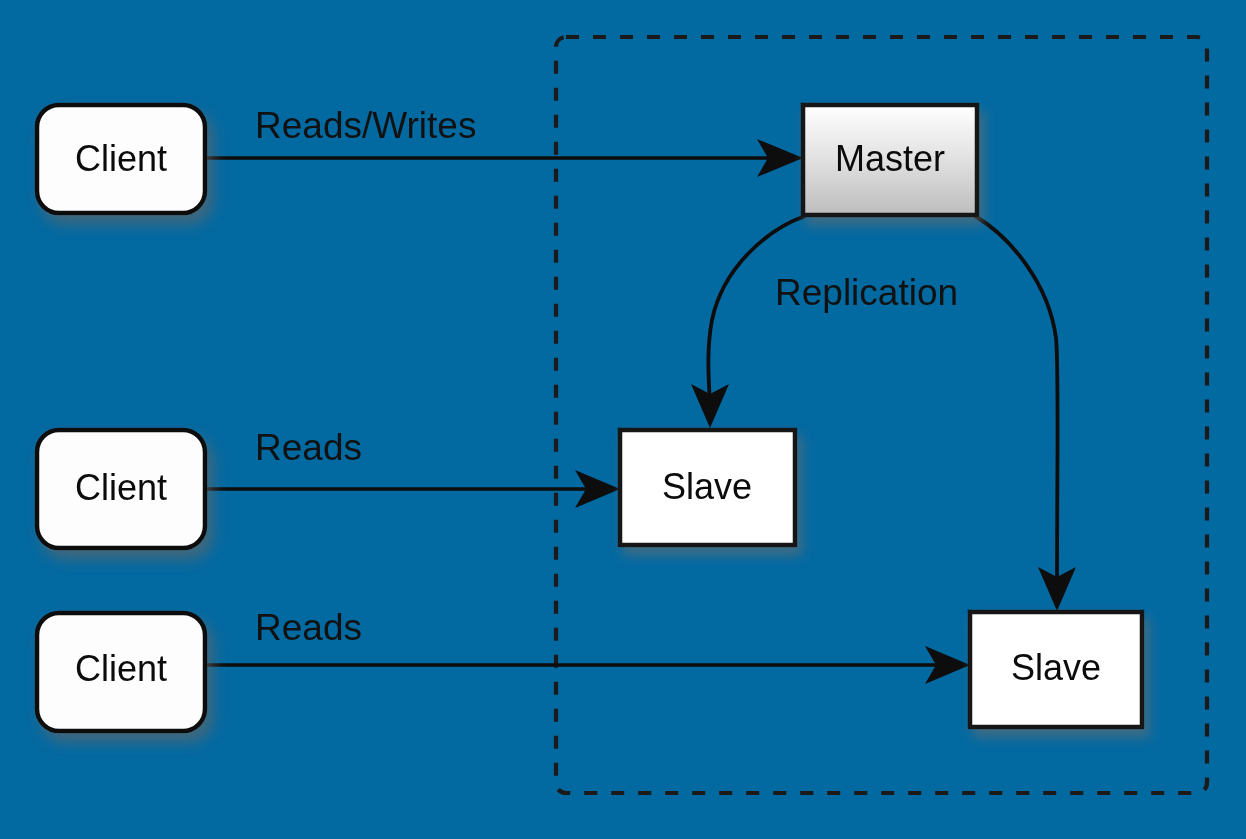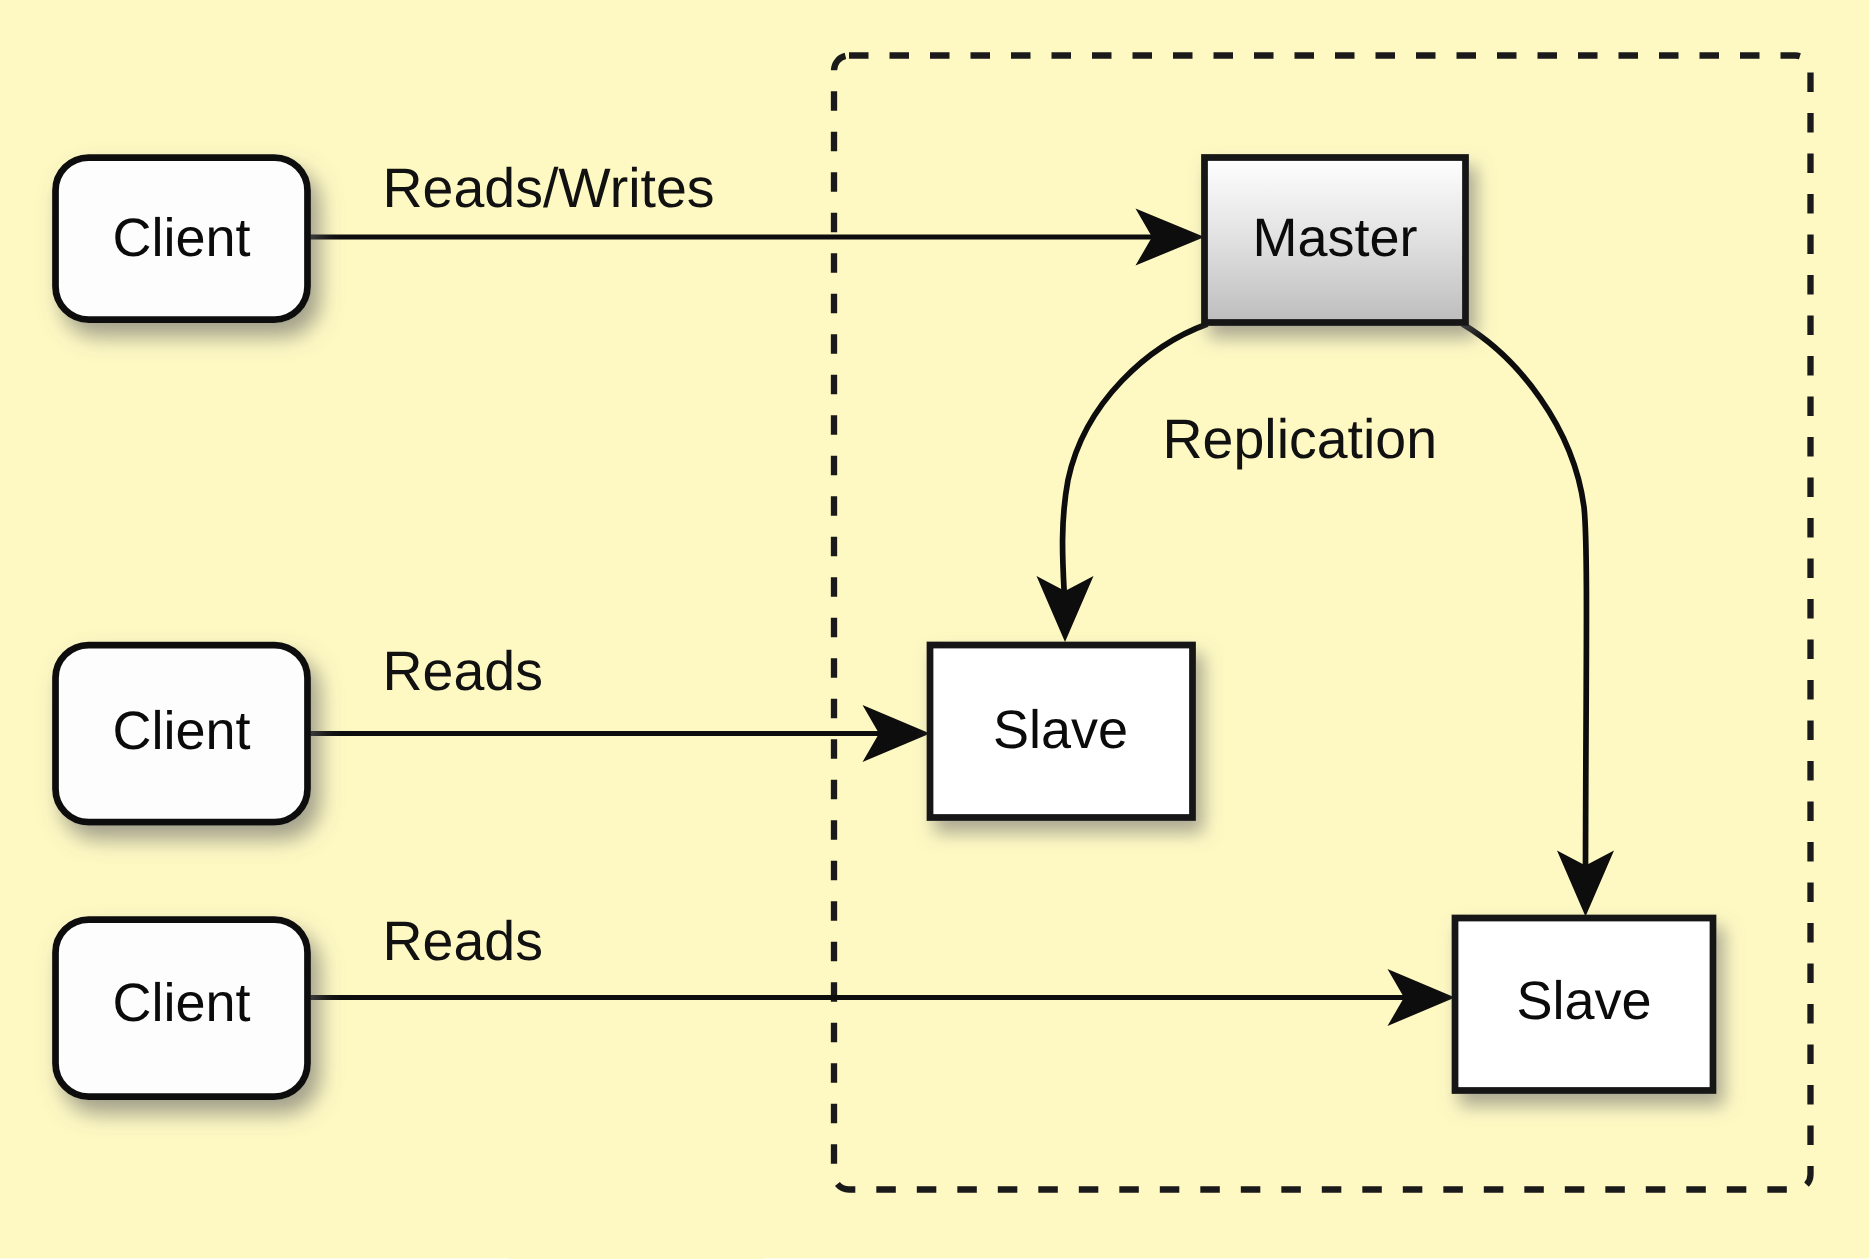--- a/index.html
+++ b/index.html
@@ -10,21 +10,21 @@
   body {
     width: 1246px;
     height: 839px;
     overflow: hidden;
     font-family: "Liberation Sans", sans-serif;
   }
   #diagram-root {
     position: relative;
     width: 1246px;
     height: 839px;
-    background: #fef9c3;
+    background: #0369a1;
   }
   svg.diagram {
     display: block;
     width: 1246px;
     height: 839px;
   }
   .node-label {
     font-family: "Liberation Sans", sans-serif;
     font-size: 36px;
     fill: #0b0b0b;

